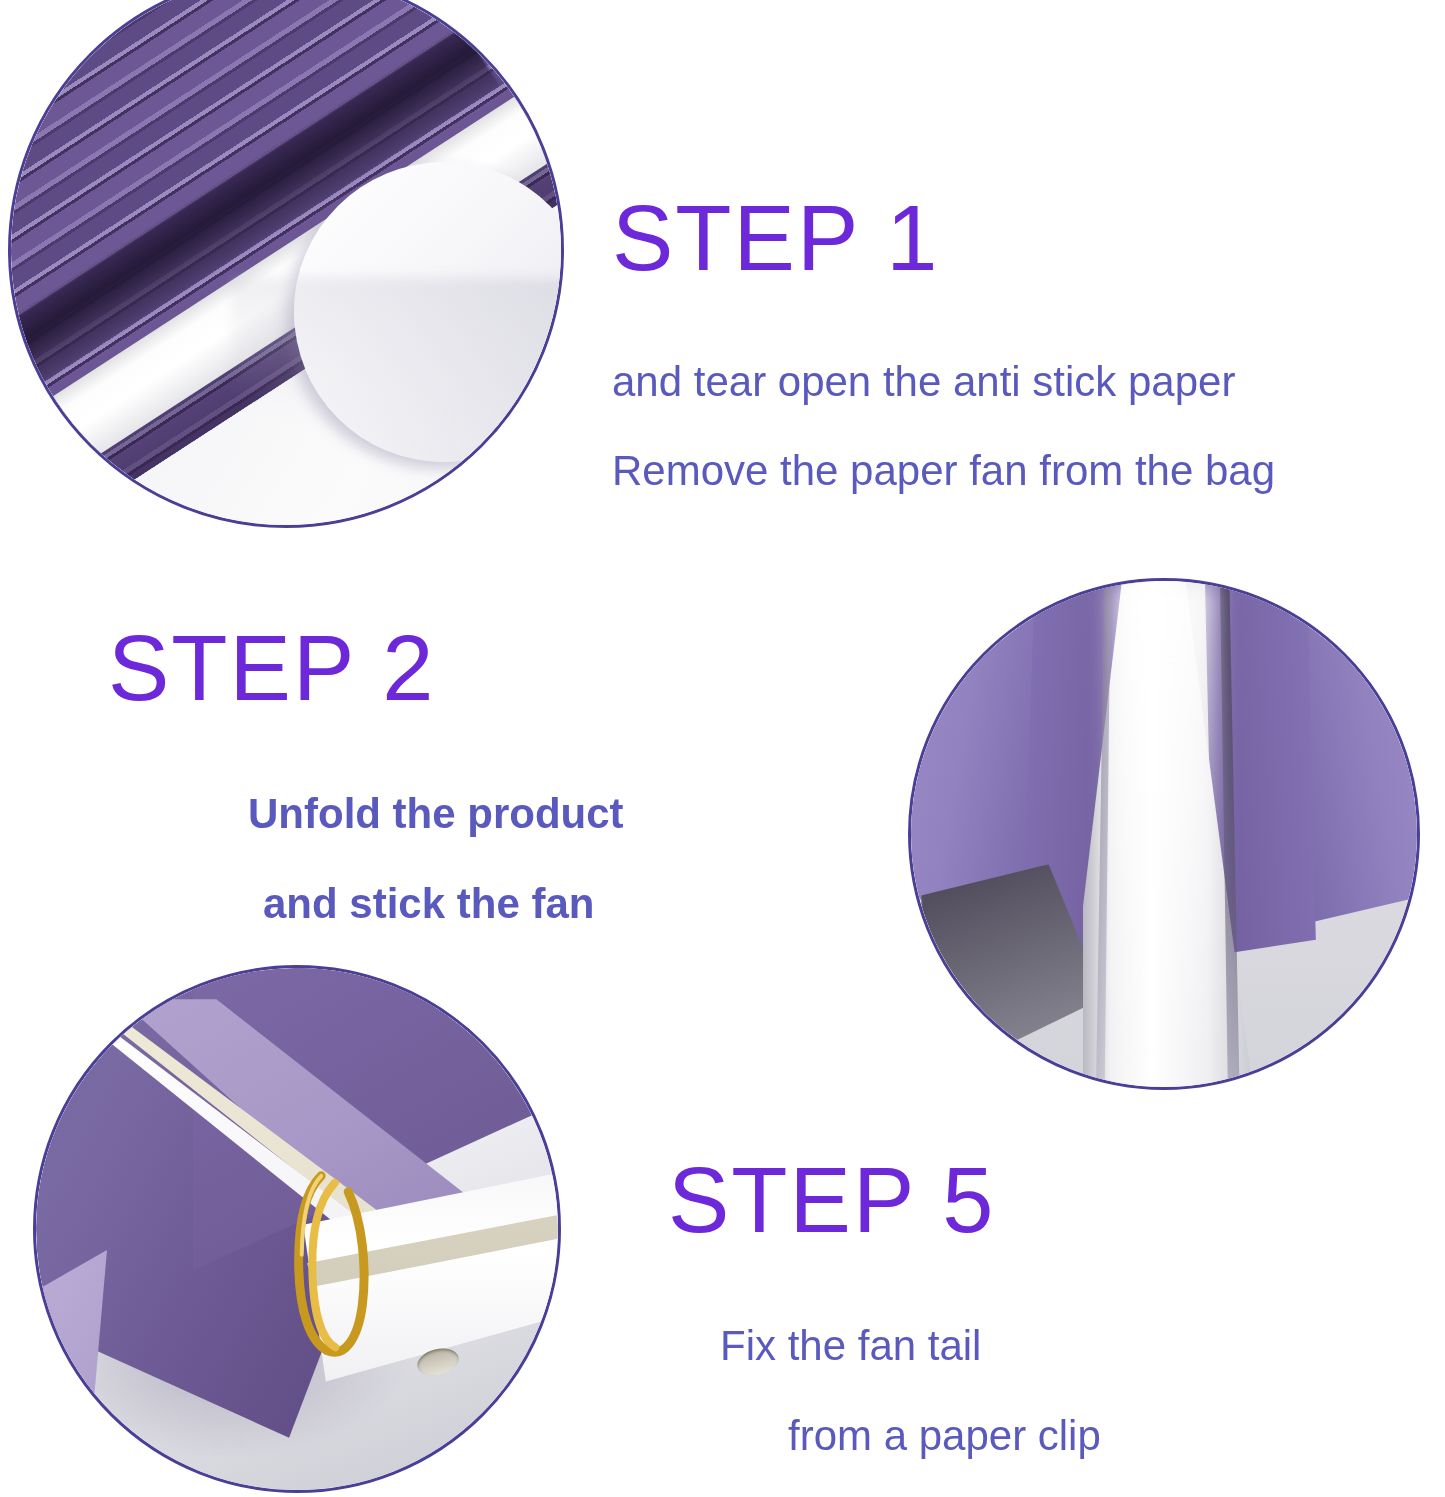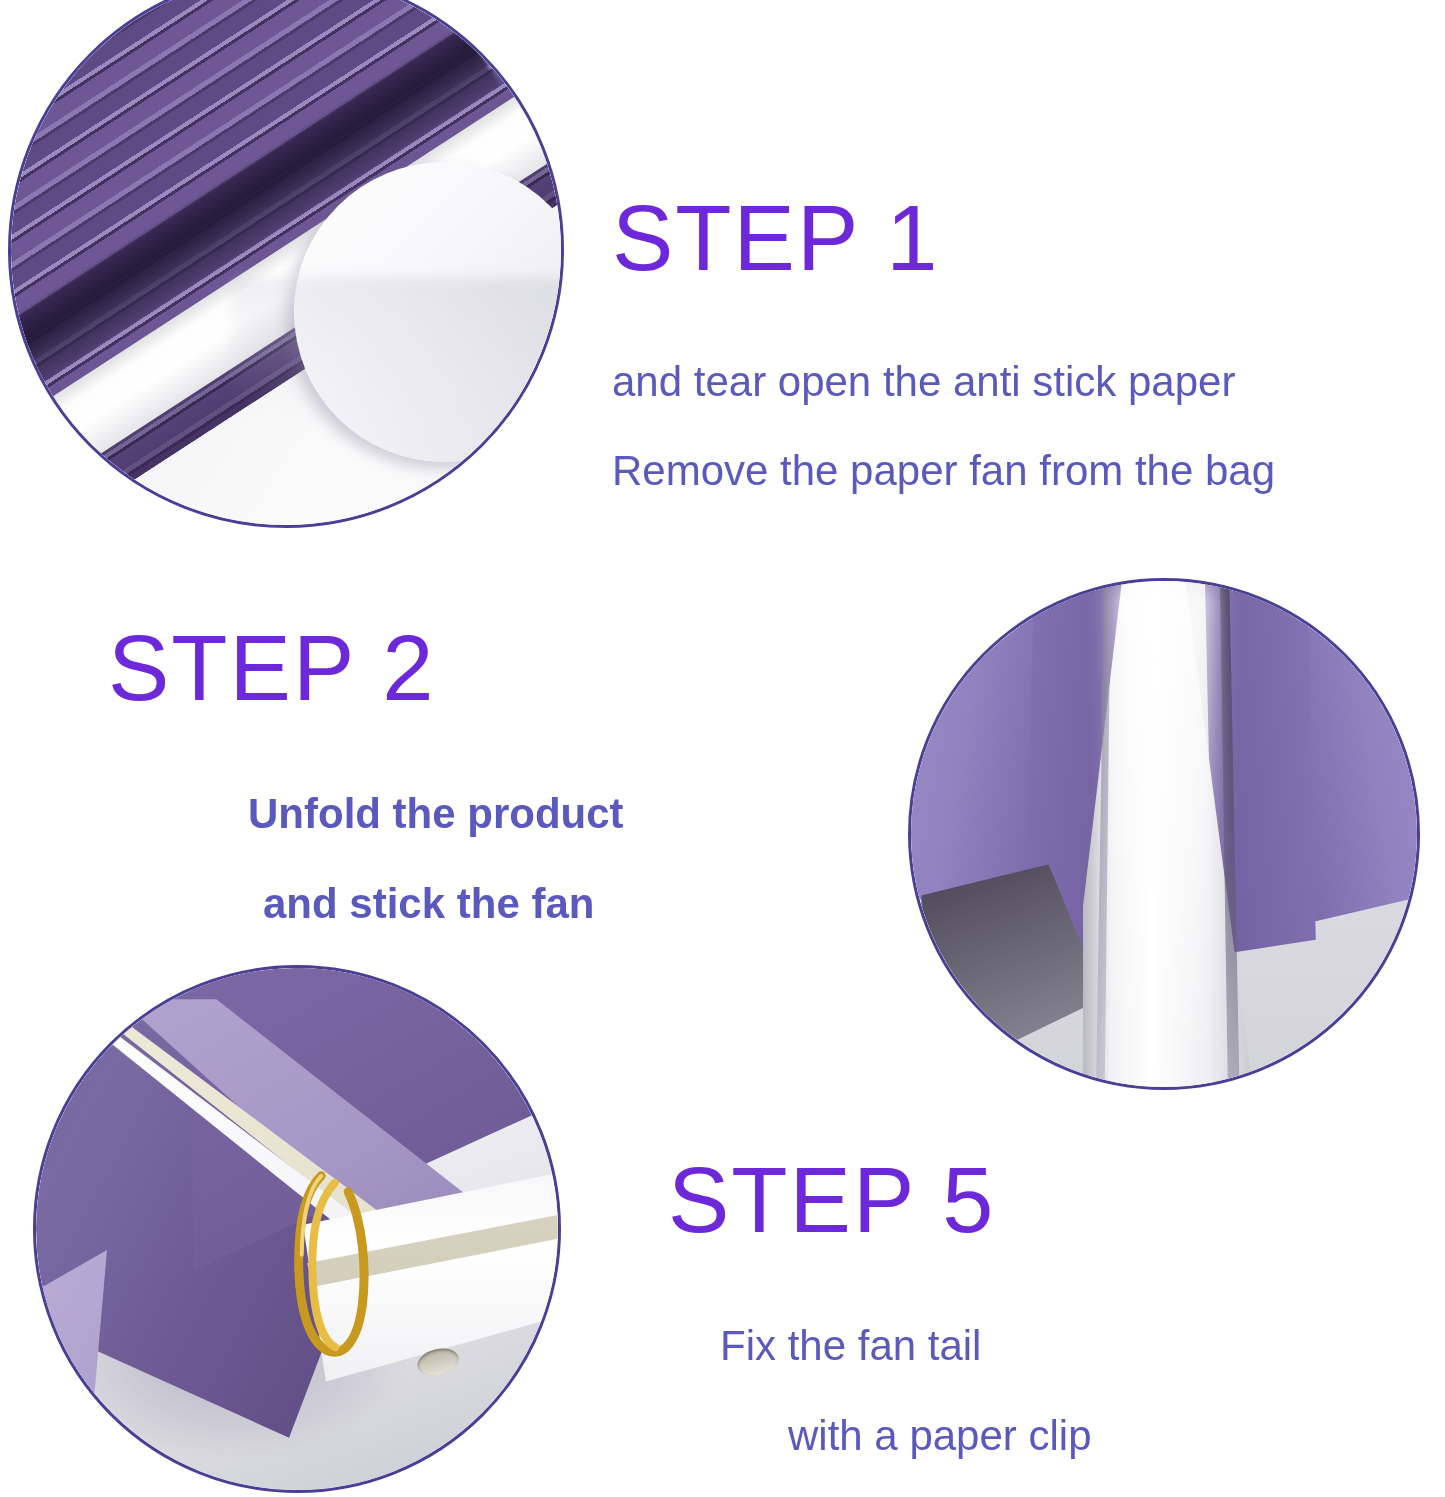--- a/index.html
+++ b/index.html
@@ -452,16 +452,16 @@
           <path d="M48 22 C32 42 28 72 32 114 C36 154 46 180 60 186" fill="none" stroke="#e8bd45" stroke-width="8" stroke-linecap="round"></path>
           <path d="M34 16 C22 30 18 58 20 96" fill="none" stroke="#f0d277" stroke-width="4" stroke-linecap="round"></path>
         </svg>
       </div>
     </div>
   </div>
 
   <div class="textblock" id="text-step3">
     <h2 class="step-head">STEP 5</h2>
     <p class="step-line">Fix the fan tail</p>
-    <p class="step-line">with a paper clip</p>
+    <p class="step-line">from a paper clip</p>
   </div>
 
 </div>
 
 </body></html>

